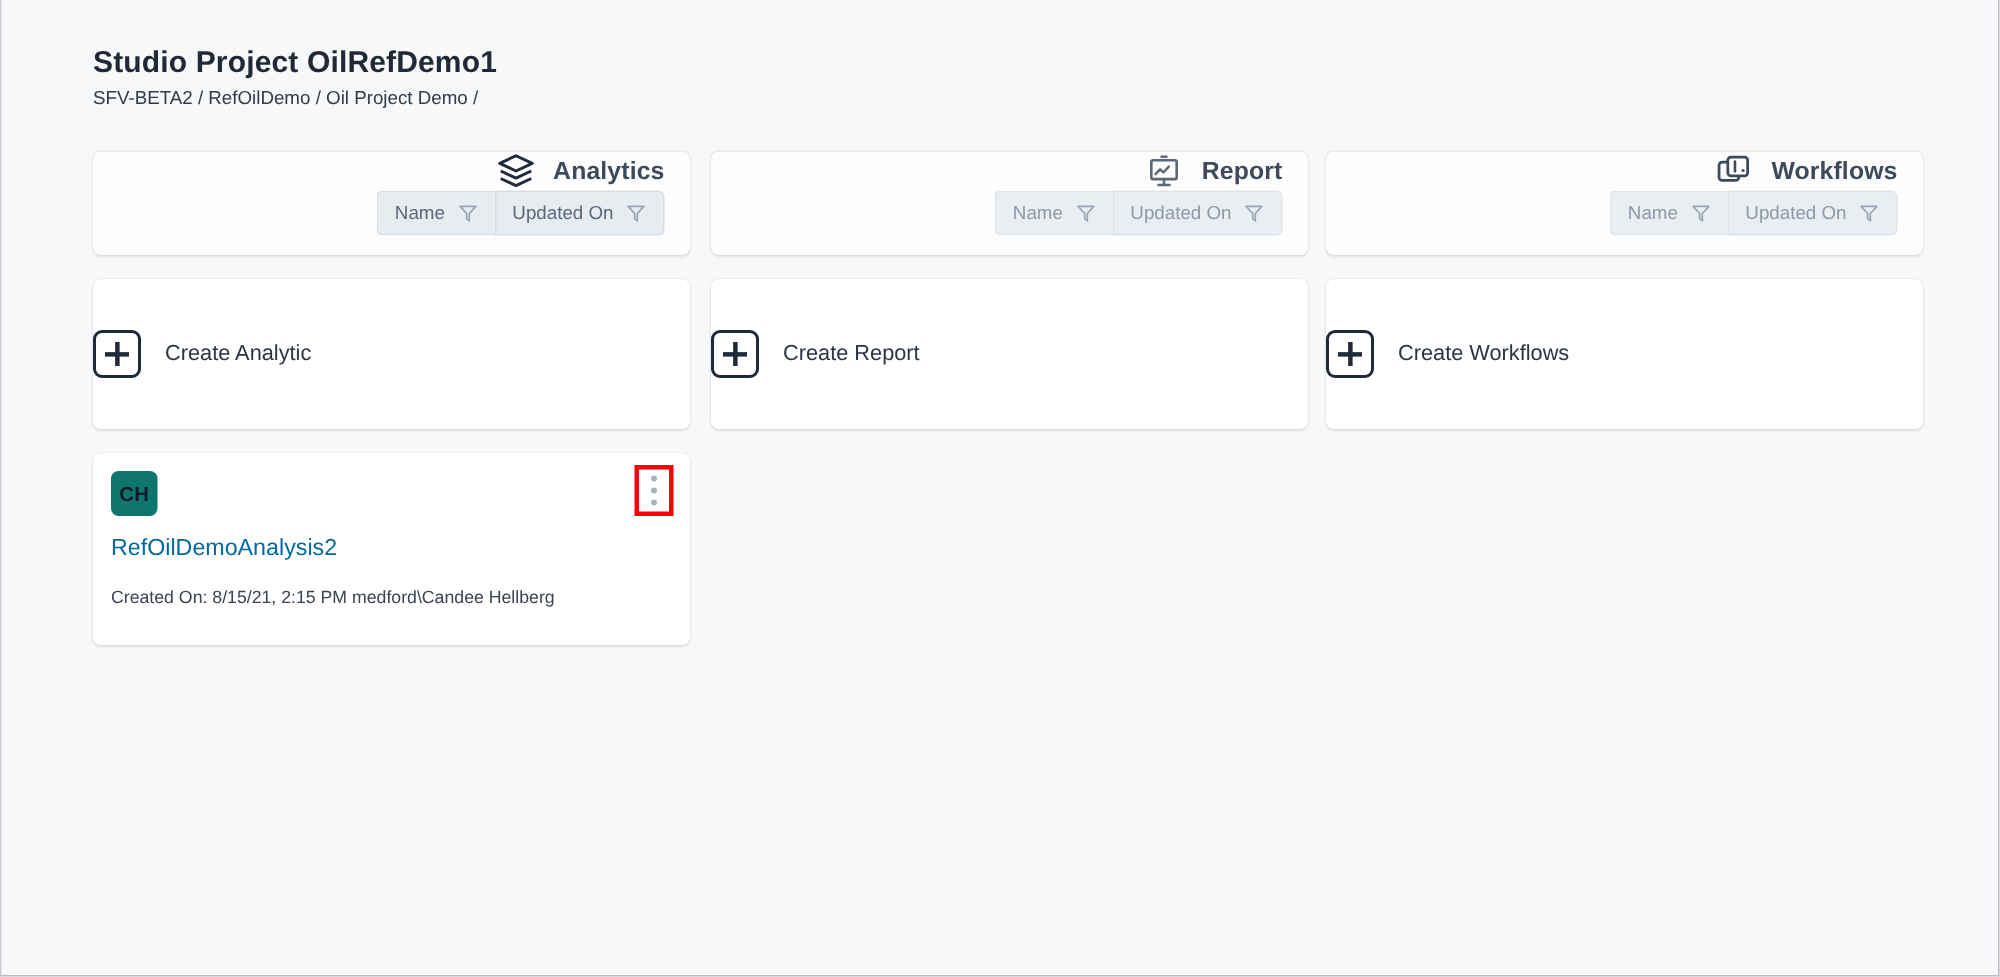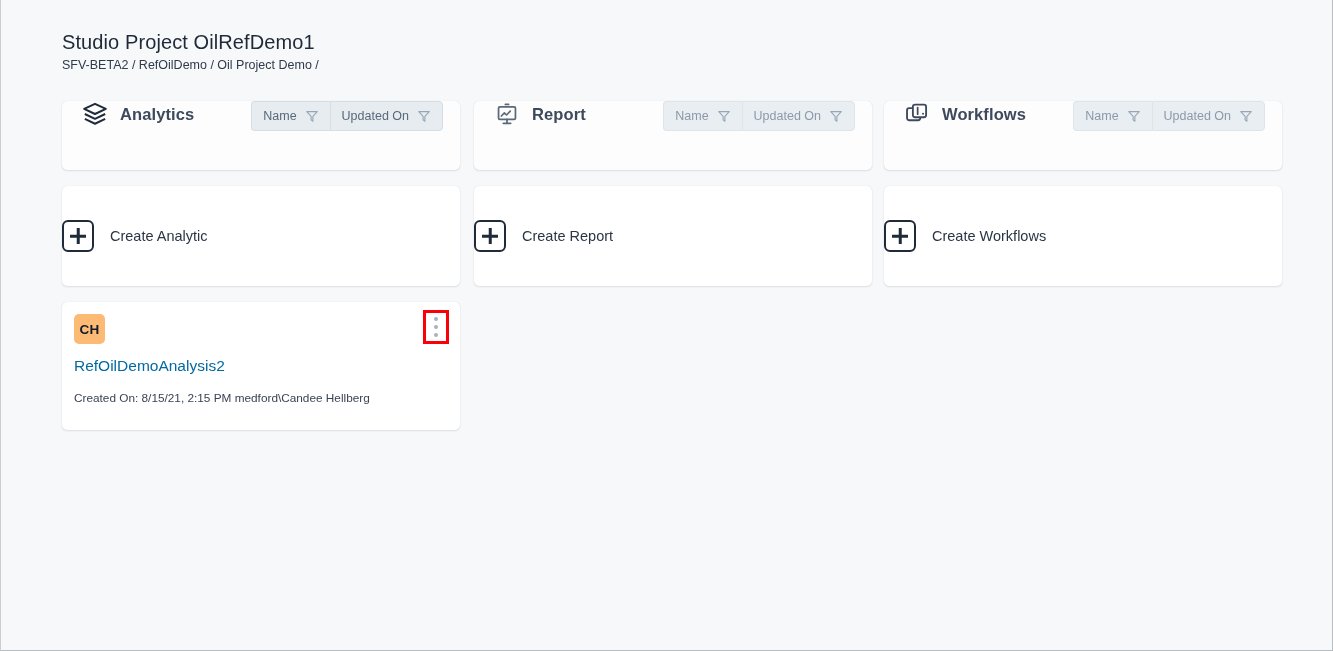--- a/index.html
+++ b/index.html
@@ -28,21 +28,21 @@
   }
 
   
   .page-header {
     position: absolute;
     left: 61px;
     top: 30px;
   }
   .page-title {
     font-size: 20px;
-    font-weight: 400;
+    font-weight: 700;
     color: #1f2937;
     letter-spacing: 0.1px;
     line-height: 24px;
     white-space: nowrap;
   }
   .breadcrumb {
     margin-top: 3px;
     font-size: 12.5px;
     color: #2f3a4a;
     line-height: 16px;
@@ -68,22 +68,23 @@
 
   
   .section-card {
     position: relative;
     box-sizing: border-box;
     height: 69px;
     background: #fdfdfe;
     border-radius: 5px;
     box-shadow: 0 1px 2px rgba(17,24,39,0.10), 0 0 1px rgba(17,24,39,0.14);
     display: flex;
-    align-items: flex-start;
+    align-items: flex-end;
     padding: 0 17px 0 20px;
+    flex-direction: column;
   }
   .section-left {
     display: flex;
     align-items: center;
     gap: 12px;
     flex: 0 0 auto;
   }
   .section-icon {
     width: 26px;
     height: 26px;
@@ -197,21 +198,21 @@
     background: #ffffff;
     border-radius: 5px;
     box-shadow: 0 1px 2px rgba(17,24,39,0.10), 0 0 1px rgba(17,24,39,0.14);
     padding: 12px 14px 0 12px;
     cursor: pointer;
   }
   .avatar {
     width: 31px;
     height: 30px;
     border-radius: 5px;
-    background: #fdba74;
+    background: #0f766e;
     color: #111c2b;
     font-size: 13.5px;
     font-weight: 700;
     display: flex;
     align-items: center;
     justify-content: center;
     letter-spacing: 0.3px;
   }
   .item-name {
     margin-top: 13px;

